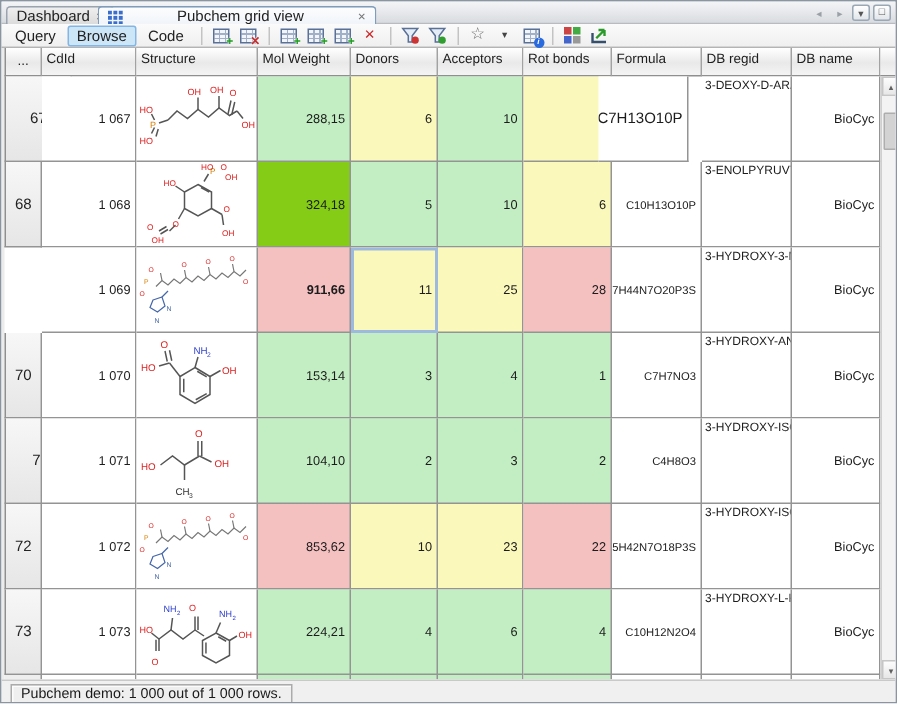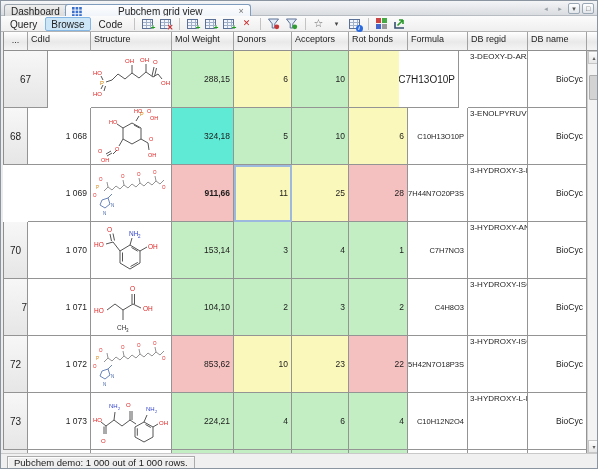--- a/index.html
+++ b/index.html
@@ -190,20 +190,21 @@
         <div class="hcell" style="left: 291px; width: 57px;">Acceptors</div>
         <div class="hcell" style="left: 348px; width: 59px;">Rot bonds</div>
         <div class="hcell" style="left: 407px; width: 60px;">Formula</div>
         <div class="hcell" style="left: 467px; width: 60px;">DB regid</div>
         <div class="hcell" style="left: 527px; width: 59px;">DB name</div>
         <div class="hcell" style="left: 586px; width: 11px;"></div>
       </div>
     <div>
         <div class="grow" style="top: 19px;">
           <div class="cell rowhdr" style="left: 2px; width: 45px;">67</div>
+          <div class="cell val" style="left: 27px; width: 63px;">1 067</div>
           <div class="cell struct" style="left: 90px; width: 81px;">
             <svg width="79" height="54" viewBox="0 0 79 54">
               <g fill="none" stroke="#555" stroke-width="1">
                 <path d="M20 28 L26 22 L33 27 L40 21 L47 26 L54 20 L61 25 L66 22"></path>
                 <path d="M40 21 L40 13"></path>
                 <path d="M54 20 L54 12"></path>
                 <path d="M60 24 L62 15 M62.5 24.5 L64.5 16"></path>
                 <path d="M66 22 L70 27"></path>
                 <path d="M14 30 L20 28"></path>
                 <path d="M11 28 L9 24"></path>
@@ -252,21 +253,21 @@
                 <text x="58" y="11" fill="#d22">OH</text>
                 <text x="17" y="15" fill="#d22">HO</text>
                 <text x="57" y="32" fill="#d22">O</text>
                 <text x="56" y="48" fill="#d22">OH</text>
                 <text x="23" y="42" fill="#d22">O</text>
                 <text x="6" y="44" fill="#d22">O</text>
                 <text x="9" y="53" fill="#d22">OH</text>
               </g>
             </svg>
           </div>
-          <div class="cell val" style="left: 171px; width: 62px; background: #5eead4;">324,18</div>
+          <div class="cell val" style="left: 171px; width: 62px; background: #84cc16;">324,18</div>
           <div class="cell val" style="left: 233px; width: 58px; background: rgb(195, 238, 195);">5</div>
           <div class="cell val" style="left: 291px; width: 57px; background: rgb(195, 238, 195);">10</div>
           <div class="cell val" style="left: 348px; width: 59px; background: rgb(251, 248, 187);">6</div>
           <div class="cell val" style="left: 407px; width: 60px; font-size: 7.5px;">C10H13O10P</div>
           <div class="cell regid" style="left: 467px; width: 60px;">3-ENOLPYRUVYL-SH</div>
           <div class="cell val" style="left: 527px; width: 59px;">BioCyc</div>
         </div>
         <div class="grow" style="top: 133px;">
           <div class="cell val" style="left: 27px; width: 63px;">1 069</div>
           <div class="cell struct" style="left: 90px; width: 81px;">

